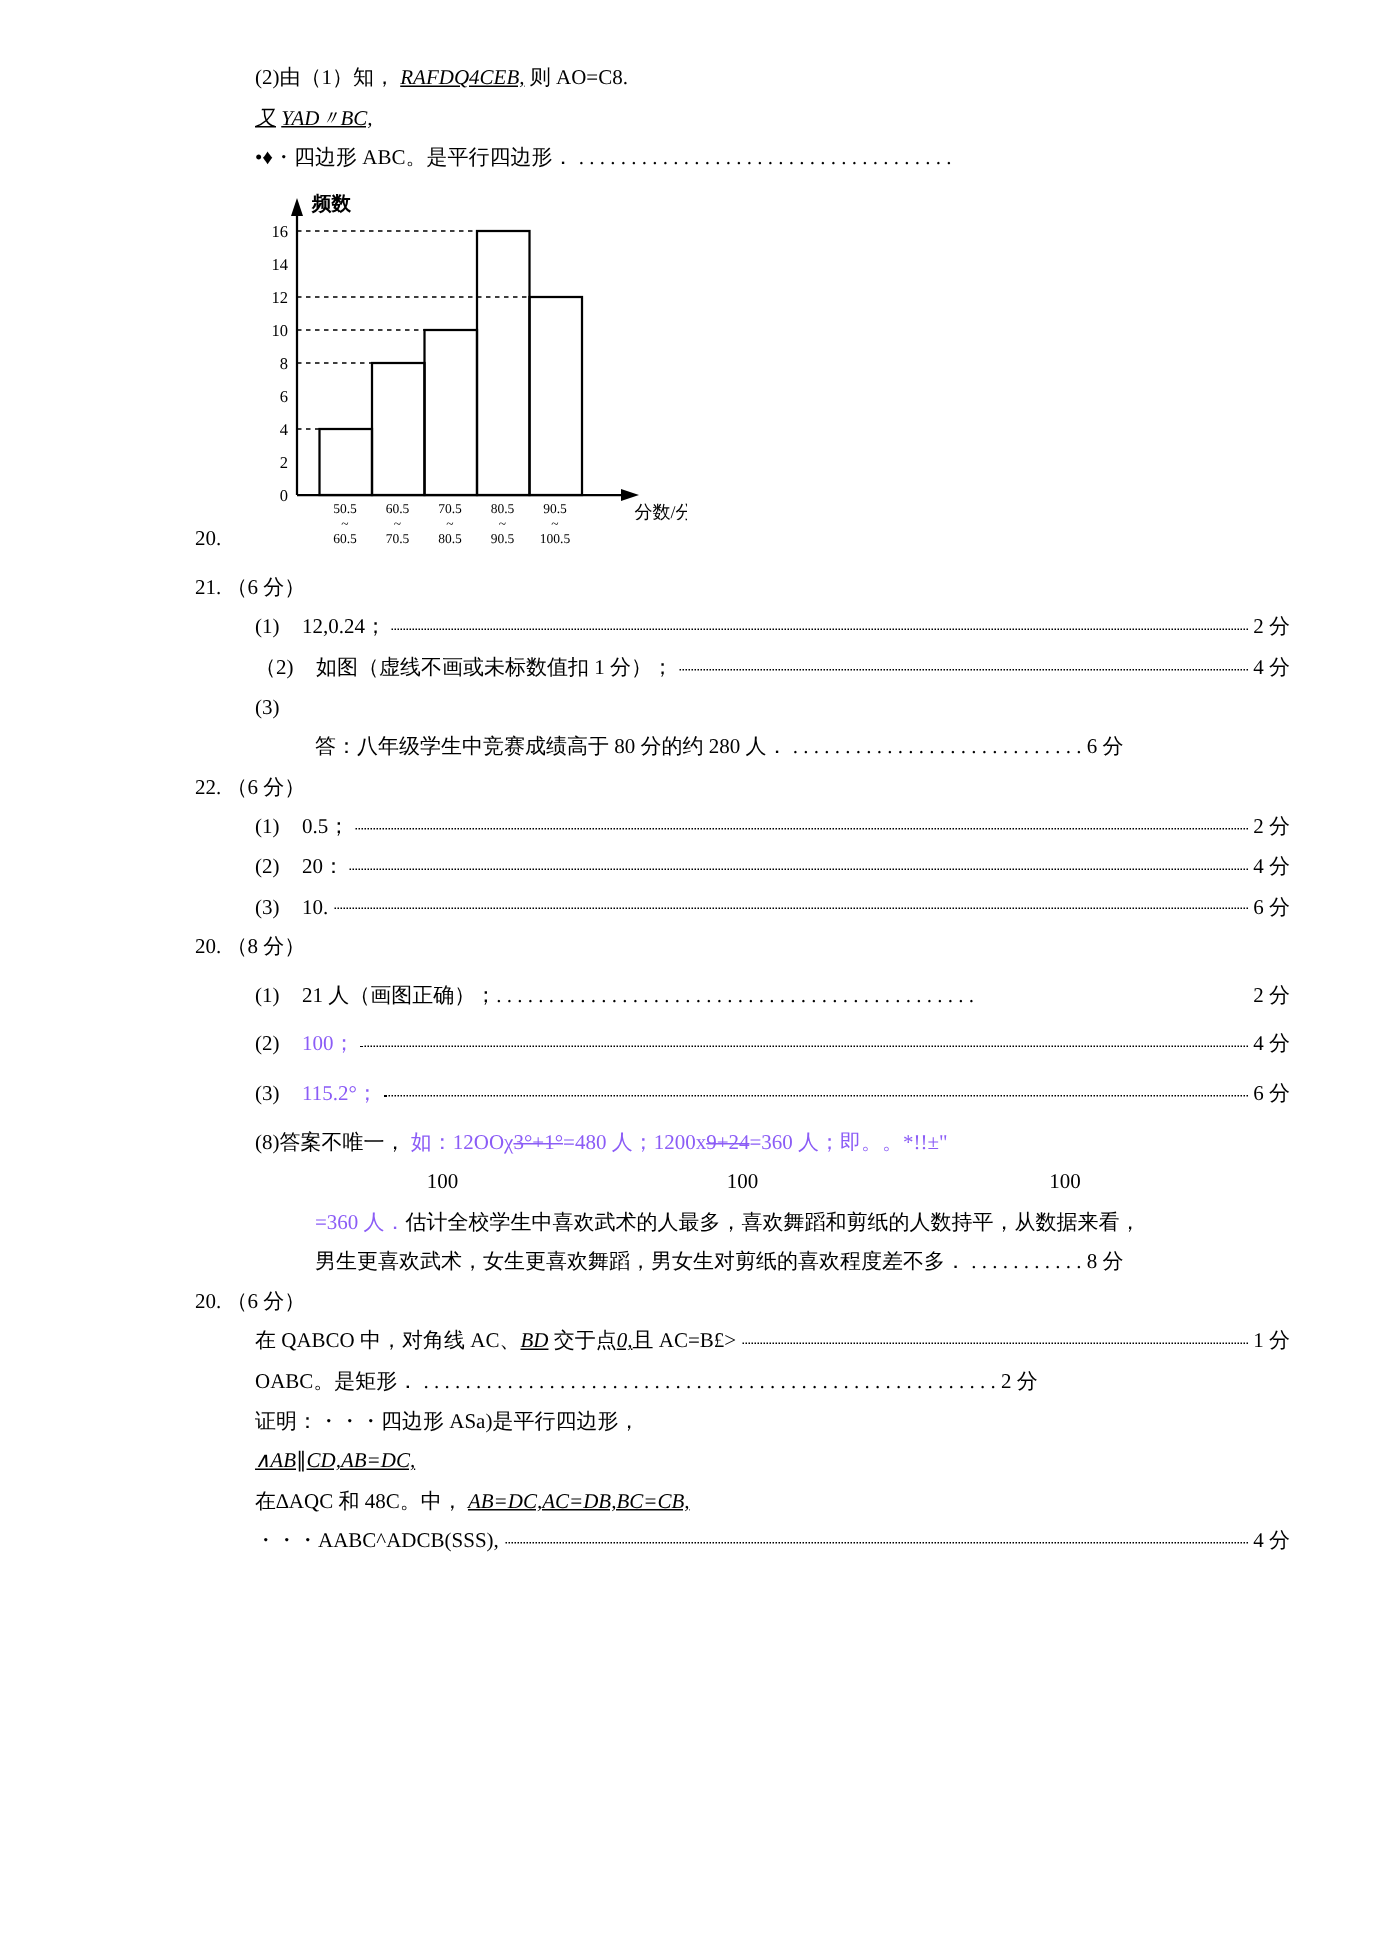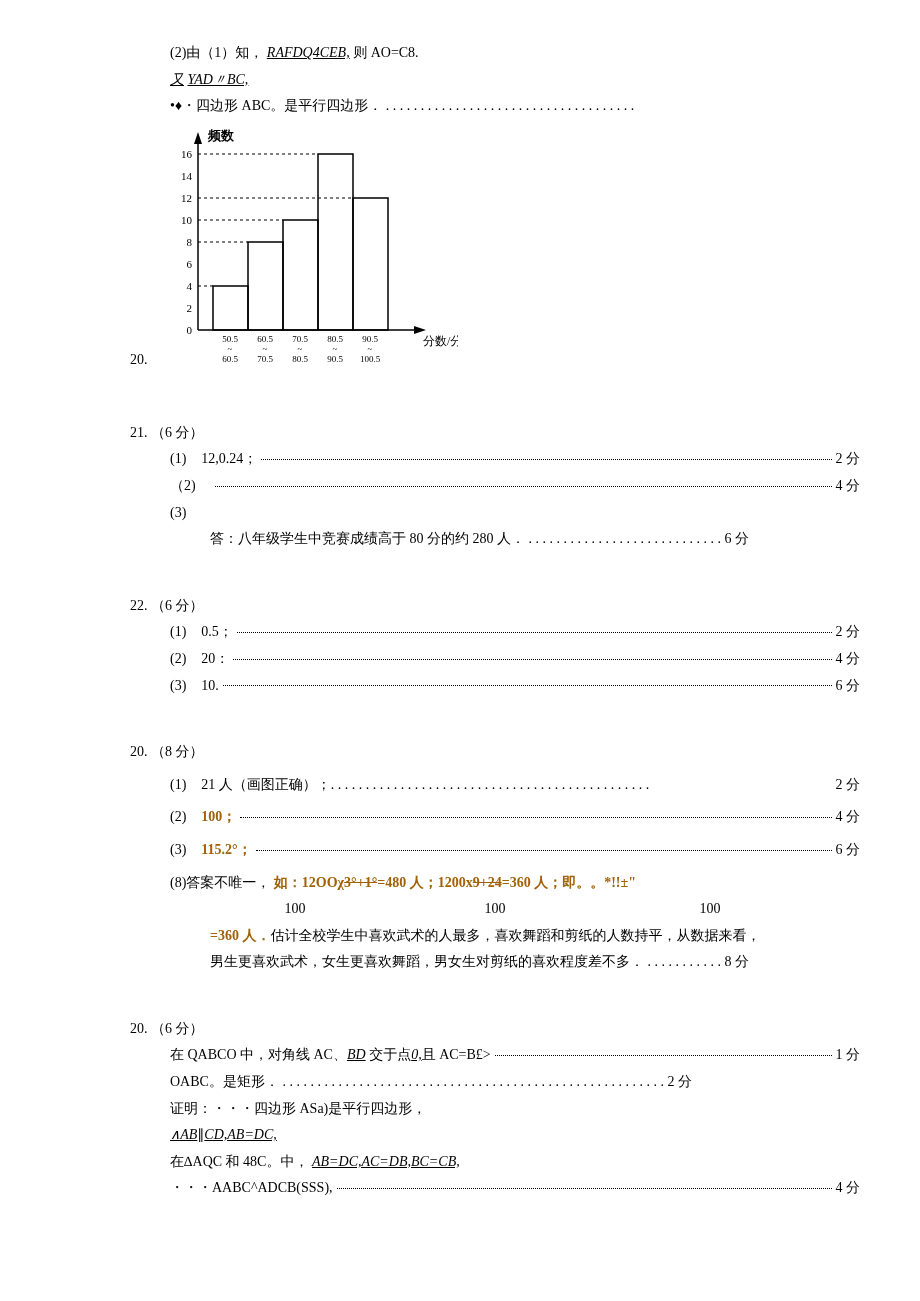--- a/index.html
+++ b/index.html
@@ -8,28 +8,28 @@
     color: #000;
     background: #fff;
     margin: 0;
     padding: 40px 60px 40px 60px;
     width: 920px;
     box-sizing: border-box;
     line-height: 1.9;
   }
   .indent1 { padding-left: 110px; }
   .indent2 { padding-left: 150px; }
-  .qnum { padding-left: 70px; margin-top: 40px; }
+  .qnum { padding-left: 70px; }
   .sub { padding-left: 110px; display:flex; }
   .sub .label { flex: 0 0 auto; padding-right: 15px; }
   .sub .body { flex: 1 1 auto; display:flex; }
   .sub .body .txt { flex: 0 0 auto; }
   .sub .body .dots { flex: 1 1 auto; border-bottom: 1px dotted #000; height: 0.9em; margin: 0 4px; }
   .sub .body .score { flex: 0 0 auto; }
-  .red { color: #a16207; font-weight: bold; }
+  .red { color: #8b5cf6; }
   .strike { text-decoration: line-through; }
   .italic { font-style: italic; text-decoration: underline; }
   .chart-row { padding-left: 70px; display:flex; align-items:flex-end; }
   .chart-row .qn { padding-right: 10px; padding-bottom: 6px; }
   .frac-row { padding-left: 150px; display:flex; }
   .frac-row span { display:inline-block; text-align:center; }
   svg { display:block; }
 </style>
 </head>
 <body>
@@ -114,20 +114,21 @@
   <div class="label">(1)</div>
   <div class="body">
       <span class="txt">12,0.24；</span>
       <span class="dots"></span>
       <span class="score">2 分</span>
     </div>
 </div>
 <div class="sub">
   <div class="label">（2)</div>
   <div class="body">
+      <span class="txt">如图（虚线不画或未标数值扣 1 分）；</span>
       <span class="dots"></span>
       <span class="score">4 分</span>
     </div>
 </div>
 <div class="sub">
   <div class="label">(3)</div>
 </div>
 <div class="indent2">
   <span>答：八年级学生中竞赛成绩高于 80 分的约 280 人．</span>
   <span>. . . . . . . . . . . . . . . . . . . . . . . . . . . .</span>

